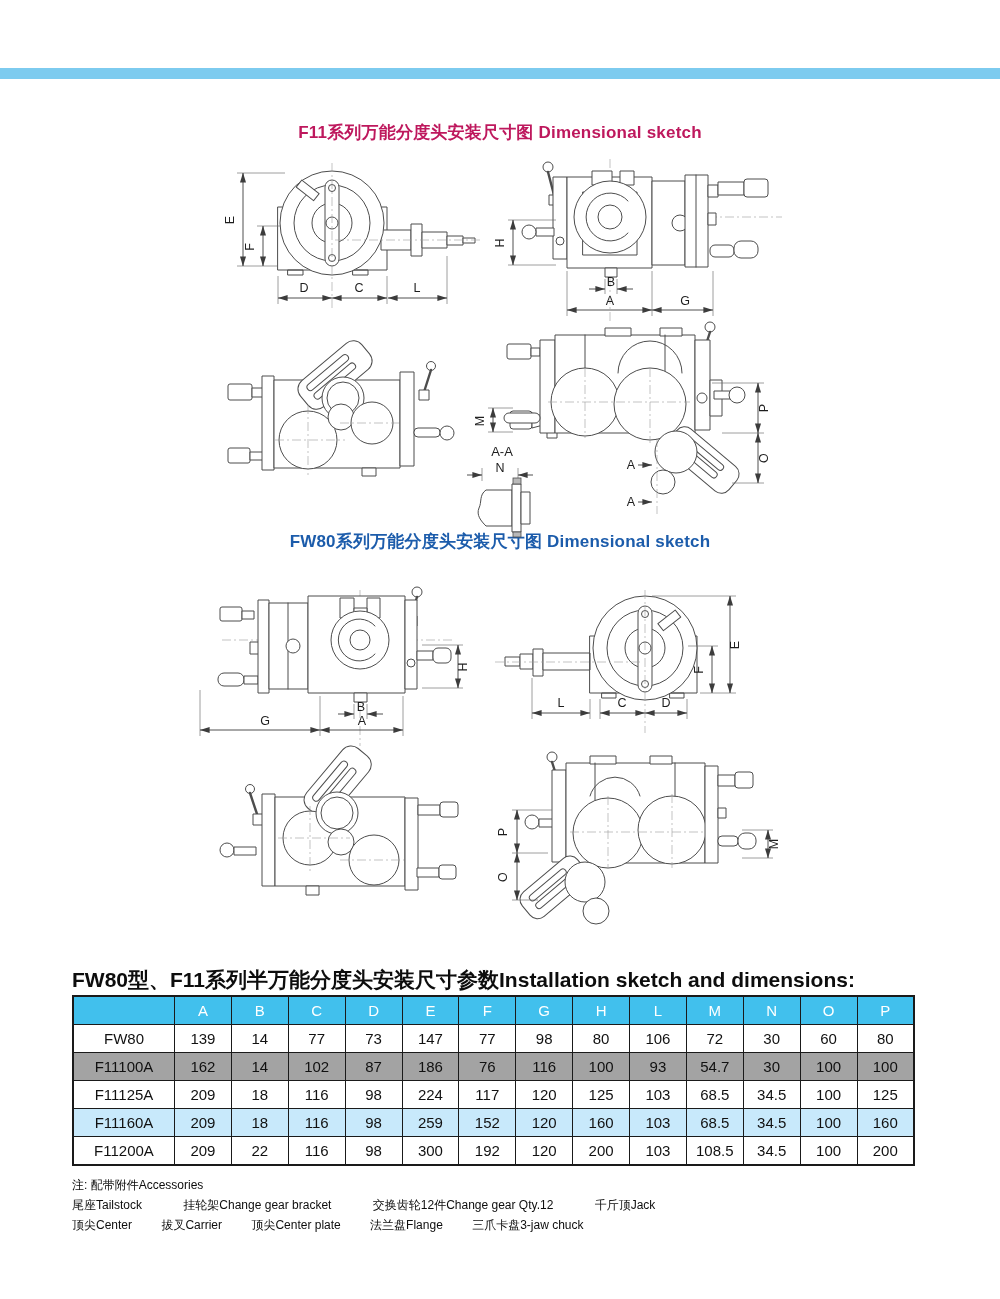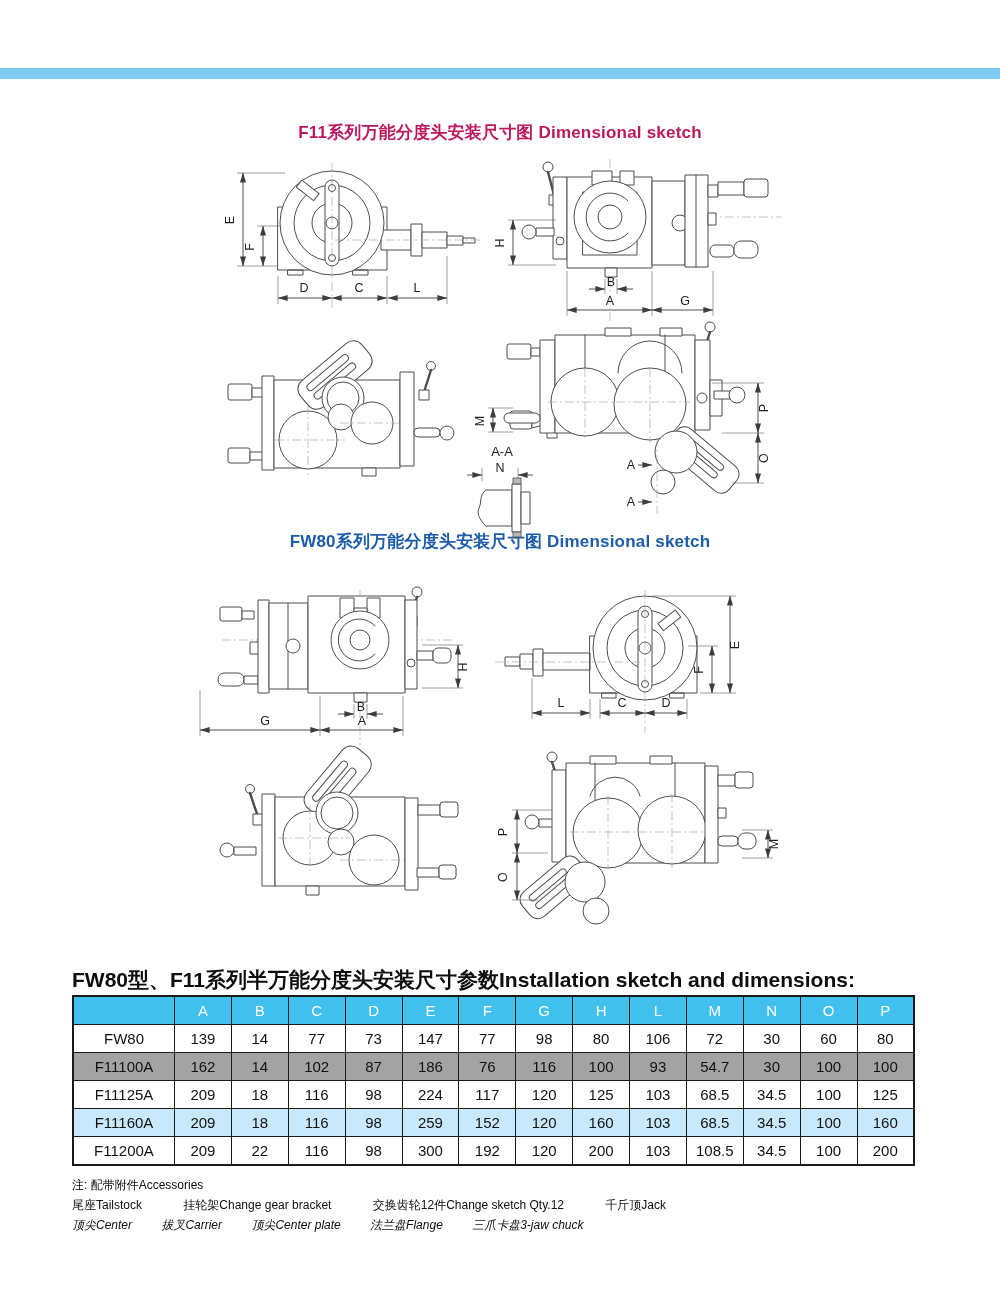--- a/index.html
+++ b/index.html
@@ -14,21 +14,21 @@
   #title-1{top:121px;}
   #title-2{top:530px;}
   #tbl-caption{left:72px;top:966px;font-size:21px;font-weight:bold;color:#0d0d0d;}
   #dim-table{left:72px;top:995px;}
   table{border-collapse:collapse;table-layout:fixed;width:843px;font-size:15px;border:2px solid #1a1a1a;}
   th,td{border:1px solid #1a1a1a;text-align:center;height:27px;padding:0;overflow:hidden;white-space:nowrap;}
   thead th{font-weight:normal;font-size:15px;}
   #notes{left:72px;top:1175px;font-size:12px;line-height:20px;color:#0d0d0d;width:860px;}
   .note-line{white-space:nowrap;}
   .note-item2{margin-right:38px;}
-  .note-item3{margin-right:26px;font-style:italic;}
+  .note-item3{margin-right:26px;}
   
   svg{position:absolute;overflow:visible;}
   .ol{fill:none;stroke:#4d4d4d;stroke-width:1;stroke-linejoin:round;stroke-linecap:round;}
   .fw{fill:#ffffff;stroke:#4d4d4d;stroke-width:1;stroke-linejoin:round;}
   .dim{stroke:#3c3c3c;stroke-width:0.9;fill:none;}
   .ext{stroke:#6a6a6a;stroke-width:0.65;fill:none;}
   .cl{stroke:#9a9a9a;stroke-width:0.6;fill:none;stroke-dasharray:9 3 2 3;}
   .dt{font-size:12.5px;fill:#1d1d1d;text-anchor:middle;font-family:"Liberation Sans","DejaVu Sans",sans-serif;}
   .thick{stroke-width:2.4;}
 </style>
@@ -542,21 +542,21 @@
         </tr>
       </tbody>
   </table>
 </div>
 
 <div id="notes" class="abs">
   <div class="note-line">注: 配带附件Accessories</div>
   <div class="note-line">
     <span class="note-item2">尾座Tailstock</span>
     <span class="note-item2">挂轮架Change gear bracket</span>
-    <span class="note-item2">交换齿轮12件Change sketch Qty.12</span>
+    <span class="note-item2">交换齿轮12件Change gear Qty.12</span>
     <span class="note-item2">千斤顶Jack</span>
   </div>
   <div class="note-line">
     <span class="note-item3">顶尖Center</span>
     <span class="note-item3">拔叉Carrier</span>
     <span class="note-item3">顶尖Center plate</span>
     <span class="note-item3">法兰盘Flange</span>
     <span class="note-item3">三爪卡盘3-jaw chuck</span>
   </div>
 </div>

